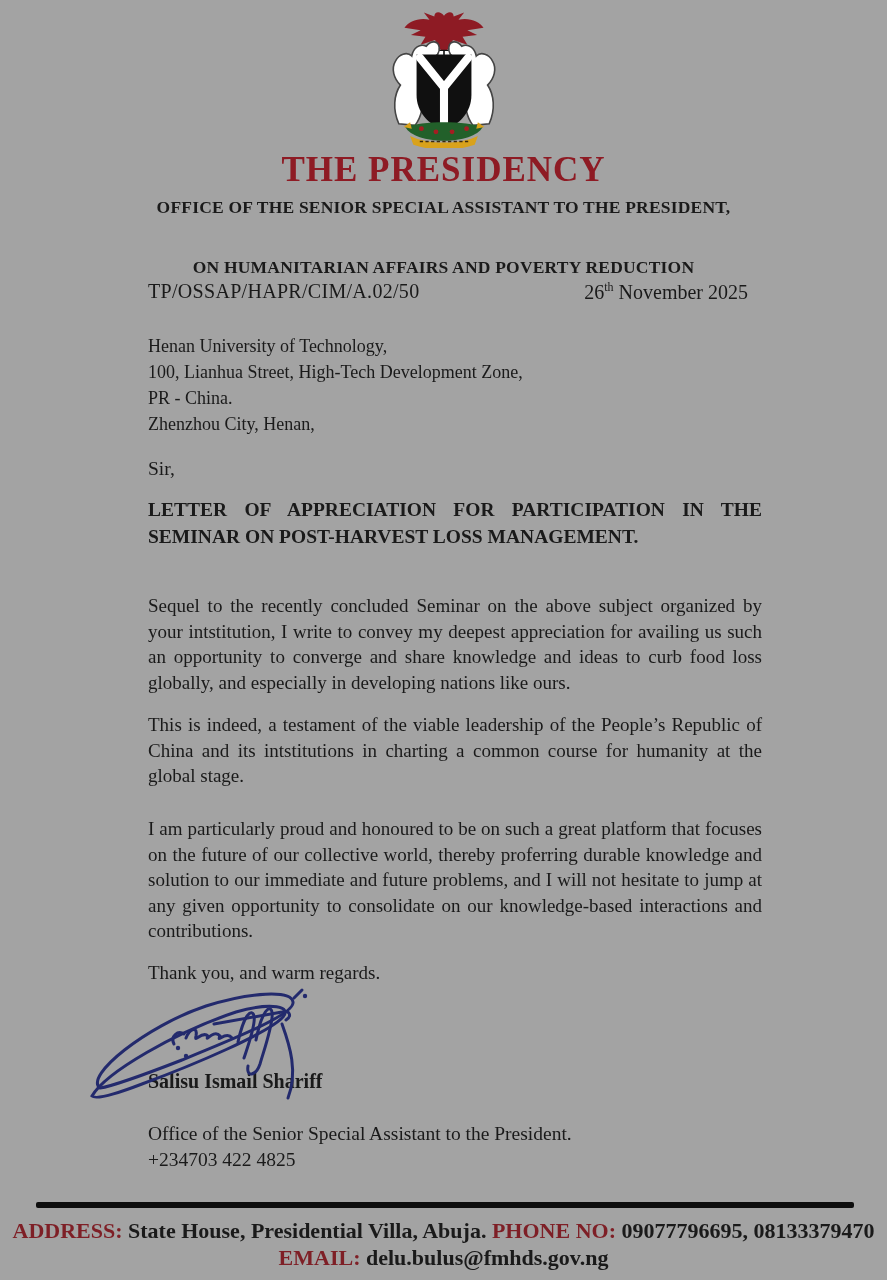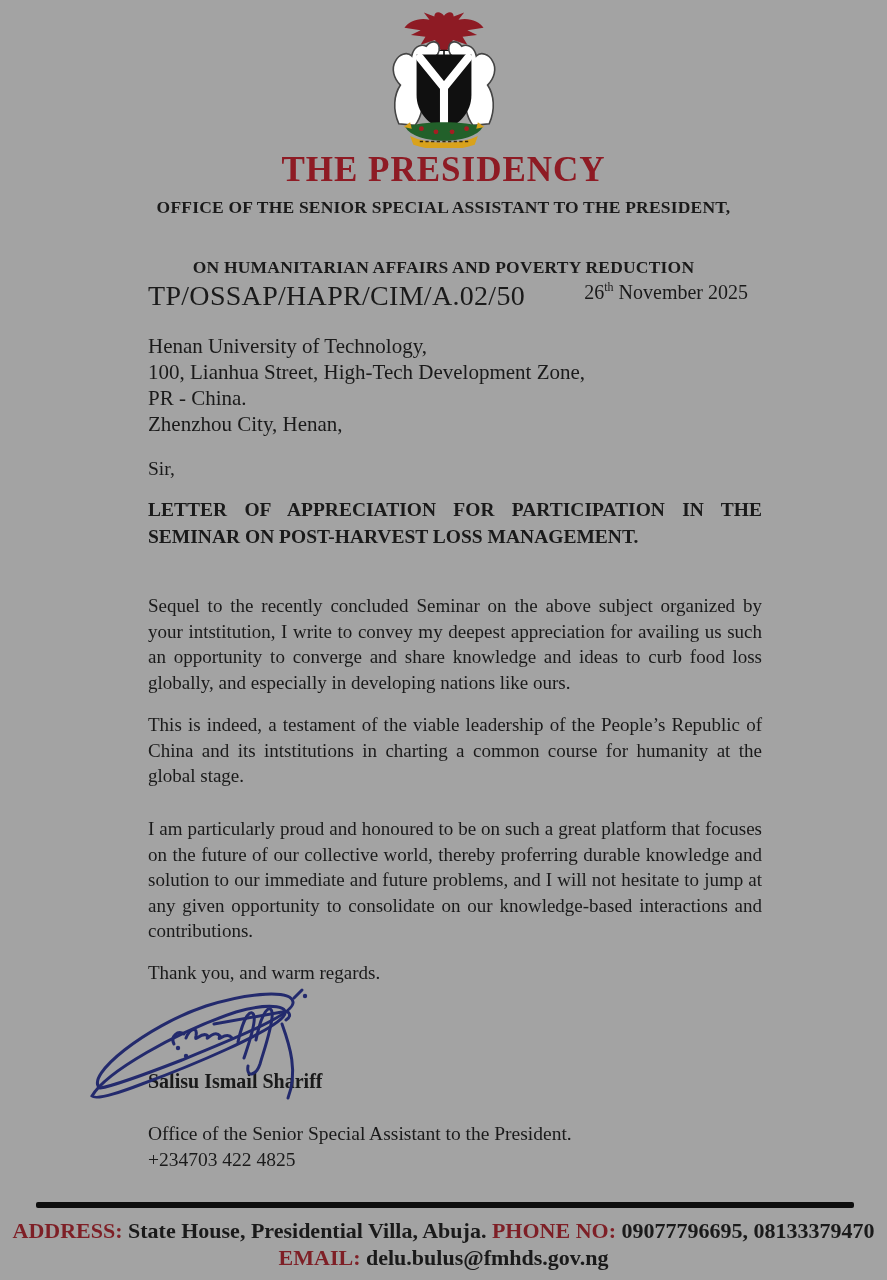--- a/index.html
+++ b/index.html
@@ -19,25 +19,25 @@
     top:150px;
     font-size:35px;font-weight:700;letter-spacing:1px;
   }
   .office-line{
     font-size:17.5px;font-weight:700;letter-spacing:.2px;
   }
   .office-1{top:197px;}
   .office-2{top:229px;margin-top:28px;}
   .content{left:148px;width:614px;}
   .ref-row{top:280px;display:flex;justify-content:space-between;align-items:flex-start;}
-  .ref-no{font-size:28px;letter-spacing:.3px;}
+  .ref-no{font-size:20px;letter-spacing:.3px;}
   .date{font-size:20px;padding-right:14px;}
   .date sup{font-size:12px;}
   .date .rest{margin-left:5px;}
-  .recipient{top:333px;font-size:21px;line-height:26px;}
+  .recipient{top:333px;font-size:18px;line-height:26px;}
   .salutation{top:458px;font-size:19.5px;}
   .subject{top:496px;font-size:19.5px;font-weight:700;line-height:27px;}
   .subject .jline{text-align:justify;text-align-last:justify;}
   .bodypara{font-size:19px;line-height:25.5px;text-align:justify;}
   .para1{top:593px;font-family:Liberation Serif, serif;}
   .para2{top:712px;}
   .para3{top:816px;}
   .closing{top:962px;font-size:19px;font-family:Liberation Serif, serif;}
   .sig-svg{top:980px;left:86px;z-index:5;}
   .sig-name{top:1070px;font-size:20px;font-weight:700;}

